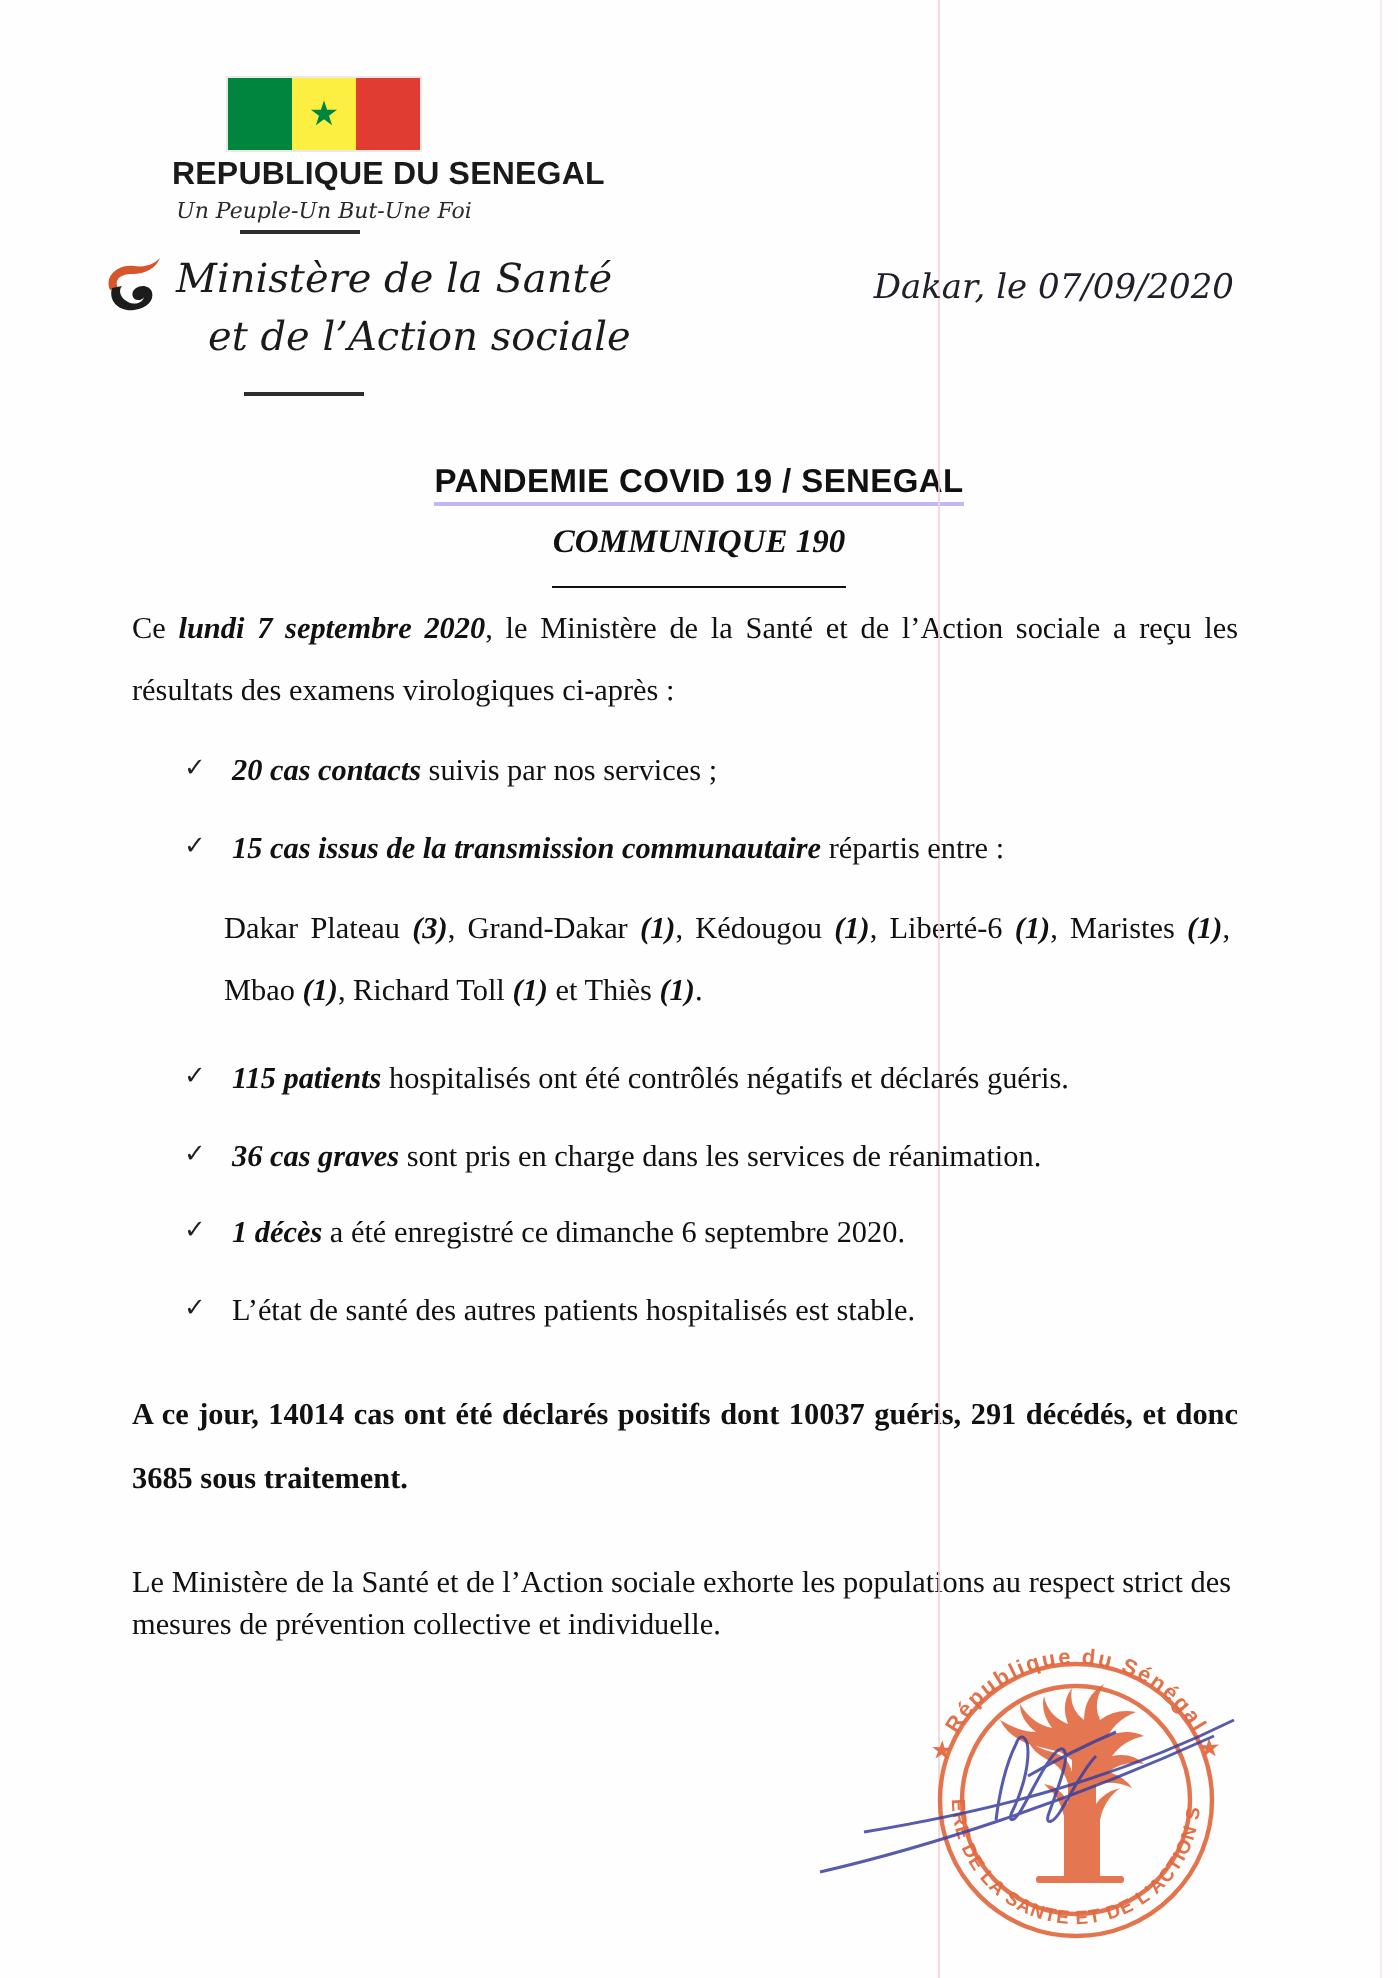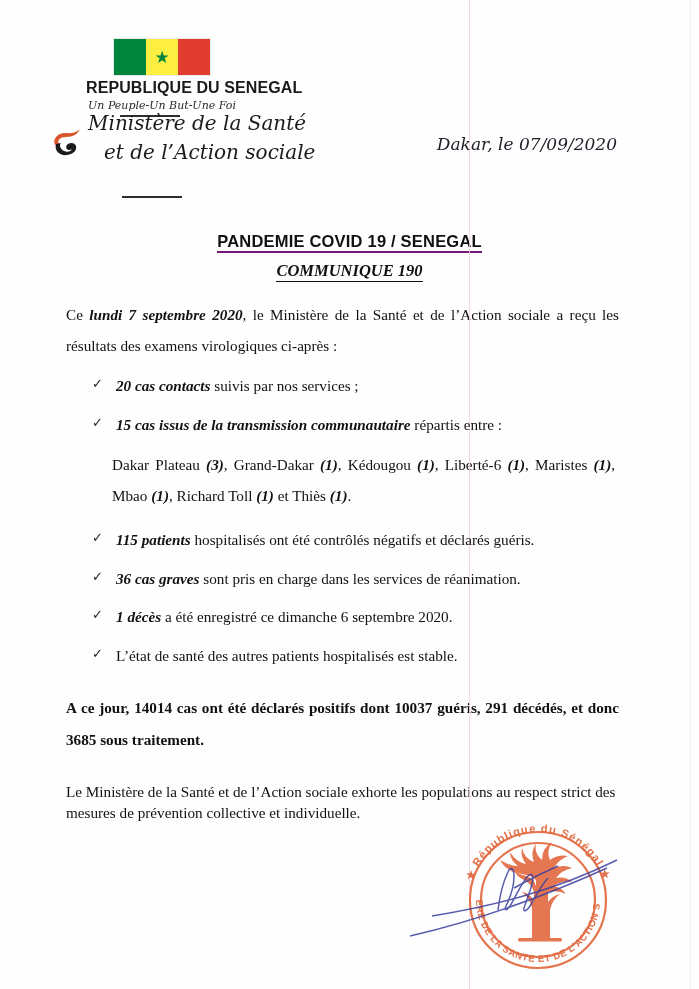--- a/index.html
+++ b/index.html
@@ -106,21 +106,21 @@
     position: absolute;
     left: 50px;
     top: 126px;
     width: 34px;
     height: 32px;
   }
 
   .ministry {
     position: absolute;
     left: 88px;
-    top: 108px;
+    top: 124px;
     width: 300px;
     font-family: "DejaVu Serif", "Liberation Serif", serif;
     font-style: italic;
     font-size: 20px;
     color: #1b1b1b;
     line-height: 1.55;
   }
   .ministry .line2 {
     display: block;
     padding-left: 16px;
@@ -142,34 +142,34 @@
   .doc-title {
     text-align: center;
     font-family: "Liberation Sans", "DejaVu Sans", sans-serif;
     font-weight: bold;
     font-size: 16.5px;
     letter-spacing: 0.2px;
     margin: 22px 0 0 0;
     padding: 0 40px;
   }
   .doc-title span {
-    border-bottom: 2px solid #701a75;
+    border-bottom: 2px solid #c4b5fd;
     padding-bottom: 1px;
   }
   .doc-subtitle {
     text-align: center;
     font-family: "Liberation Serif", "DejaVu Serif", serif;
     font-weight: bold;
     font-style: italic;
     font-size: 16.5px;
     margin: 10px 0 0 0;
   }
   .doc-subtitle span {
     border-bottom: 1.5px solid #111;
-    padding-bottom: 1px;
+    padding-bottom: 13px;
   }
 
   
   .body-area {
     padding: 0 80px 0 66px;
     margin-top: 18px;
     font-size: 15.2px;
     line-height: 2.05;
   }
   p.para {

